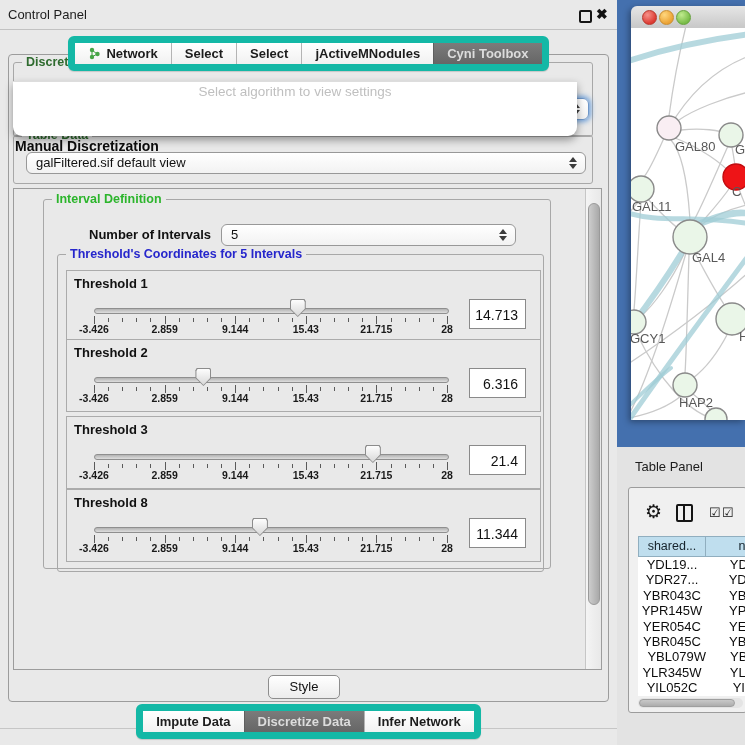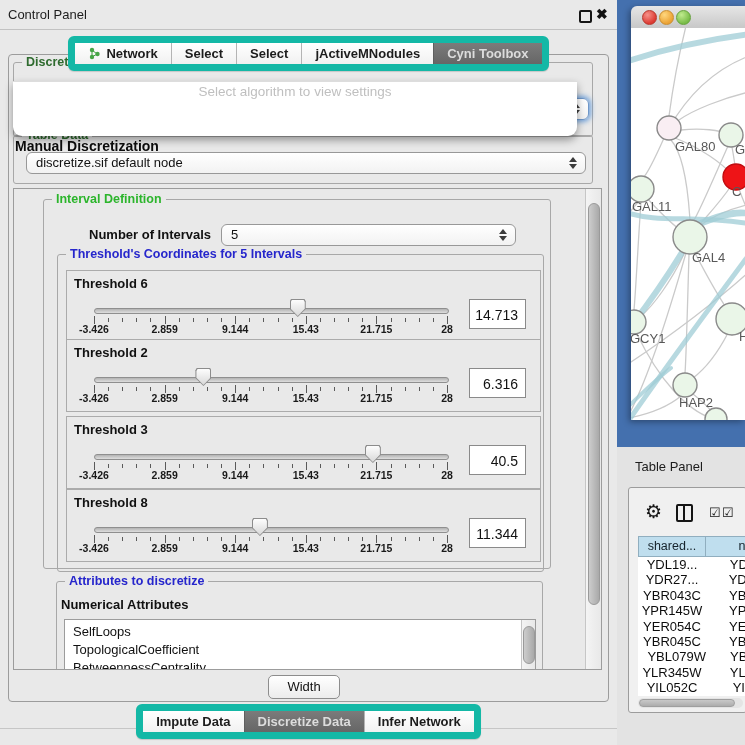--- a/index.html
+++ b/index.html
@@ -157,21 +157,21 @@
     </div>
 
     <div id="popup">
       <div class="prompt">Select algorithm to view settings</div>
       <div class="pitem" style="top:19px;font-weight:bold;margin-top:37px;">Manual Discretization</div>
     </div>
 
     <div class="group" style="left:13px;top:135px;width:578px;height:47px;">
       <span class="gtitle dgreen">Table Data</span>
       <div class="combo" style="left:12px;top:16px;width:549px;height:20px;">
-        <span>discretize.sif default node</span>
+        <span>galFiltered.sif default view</span>
         <span class="arrows">
             <span class="tri-up"></span>
             <span class="tri-dn"></span>
           </span>
       </div>
     </div>
 
     <div id="scrollpane">
 
       <div class="group" style="left:29px;top:10px;width:506px;height:368px;">
@@ -183,21 +183,21 @@
           <span class="arrows">
               <span class="tri-up"></span>
               <span class="tri-dn"></span>
             </span>
         </div>
 
         <div class="group" style="left:13px;top:54px;width:485px;height:316px;">
           <span class="gtitle blue">Threshold's Coordinates for 5 Intervals</span>
           <div id="thrHost">
   <div class="thrbox" style="top: 15px;">
-    <div class="thrlabel">Threshold 6</div>
+    <div class="thrlabel">Threshold 1</div>
     <div class="track"></div>
     <div class="thumbpin" style="left: 222.751px;">
                   <div class="inner"></div>
                 </div>
     <div class="valbox">14.713</div>
   <div class="tick" style="left: 27px; top: 45px; height: 8px;"></div>
                 <div class="tick" style="left: 41.12px; top: 47px; height: 4px;"></div>
                 <div class="tick" style="left: 55.24px; top: 47px; height: 4px;"></div>
                 <div class="tick" style="left: 69.36px; top: 47px; height: 4px;"></div>
                 <div class="tick" style="left: 83.48px; top: 47px; height: 4px;"></div>
@@ -270,21 +270,21 @@
                 <div class="ticklab" style="left: 279.4px;">21.715</div>
                 <div class="ticklab" style="left: 350px;">28</div>
               </div>
 
   <div class="thrbox" style="top: 161px;">
     <div class="thrlabel">Threshold 3</div>
     <div class="track"></div>
     <div class="thumbpin" style="left: 297.864px;">
                   <div class="inner"></div>
                 </div>
-    <div class="valbox">40.5</div>
+    <div class="valbox">21.4</div>
   <div class="tick" style="left: 27px; top: 45px; height: 8px;"></div>
                 <div class="tick" style="left: 41.12px; top: 47px; height: 4px;"></div>
                 <div class="tick" style="left: 55.24px; top: 47px; height: 4px;"></div>
                 <div class="tick" style="left: 69.36px; top: 47px; height: 4px;"></div>
                 <div class="tick" style="left: 83.48px; top: 47px; height: 4px;"></div>
                 <div class="tick" style="left: 97.6px; top: 45px; height: 8px;"></div>
                 <div class="tick" style="left: 111.72px; top: 47px; height: 4px;"></div>
                 <div class="tick" style="left: 125.84px; top: 47px; height: 4px;"></div>
                 <div class="tick" style="left: 139.96px; top: 47px; height: 4px;"></div>
                 <div class="tick" style="left: 154.08px; top: 47px; height: 4px;"></div>
@@ -349,41 +349,27 @@
                 <div class="ticklab" style="left: 67.6px;">2.859</div>
                 <div class="ticklab" style="left: 138.2px;">9.144</div>
                 <div class="ticklab" style="left: 208.8px;">15.43</div>
                 <div class="ticklab" style="left: 279.4px;">21.715</div>
                 <div class="ticklab" style="left: 350px;">28</div>
               </div>
 </div>
         </div>
       </div>
 
-      <div class="group" style="left:42px;top:392px;width:485px;height:140px;">
-        <span class="gtitle blue">Attributes to discretize</span>
-        <div style="position:absolute;left:4px;top:15px;font-size:13px;font-weight:bold;color:#111;">Numerical Attributes</div>
-        <div id="attrList">
-          <div id="attrItems" style="padding-top:2px;">
-              <div class="attritem">SelfLoops</div>
-              <div class="attritem">TopologicalCoefficient</div>
-              <div class="attritem">BetweennessCentrality</div>
-            </div>
-          <div class="vsb" style="width:13px;">
-            <div class="thumb" style="top:6px;height:36px;left:1px;"></div>
-          </div>
-        </div>
-      </div>
 
       <div class="vsb">
         <div class="thumb" style="top:14px;height:400px;"></div>
       </div>
     </div>
 
-    <div id="applyBtn">Width</div>
+    <div id="applyBtn">Style</div>
 
     <div id="bottomTabs" class="segbar">
       <div class="segset" id="bottomTabSet">
           <div class="seg">
             <span>Impute Data</span>
           </div>
           <div class="seg sel">
             <span>Discretize Data</span>
           </div>
           <div class="seg">

